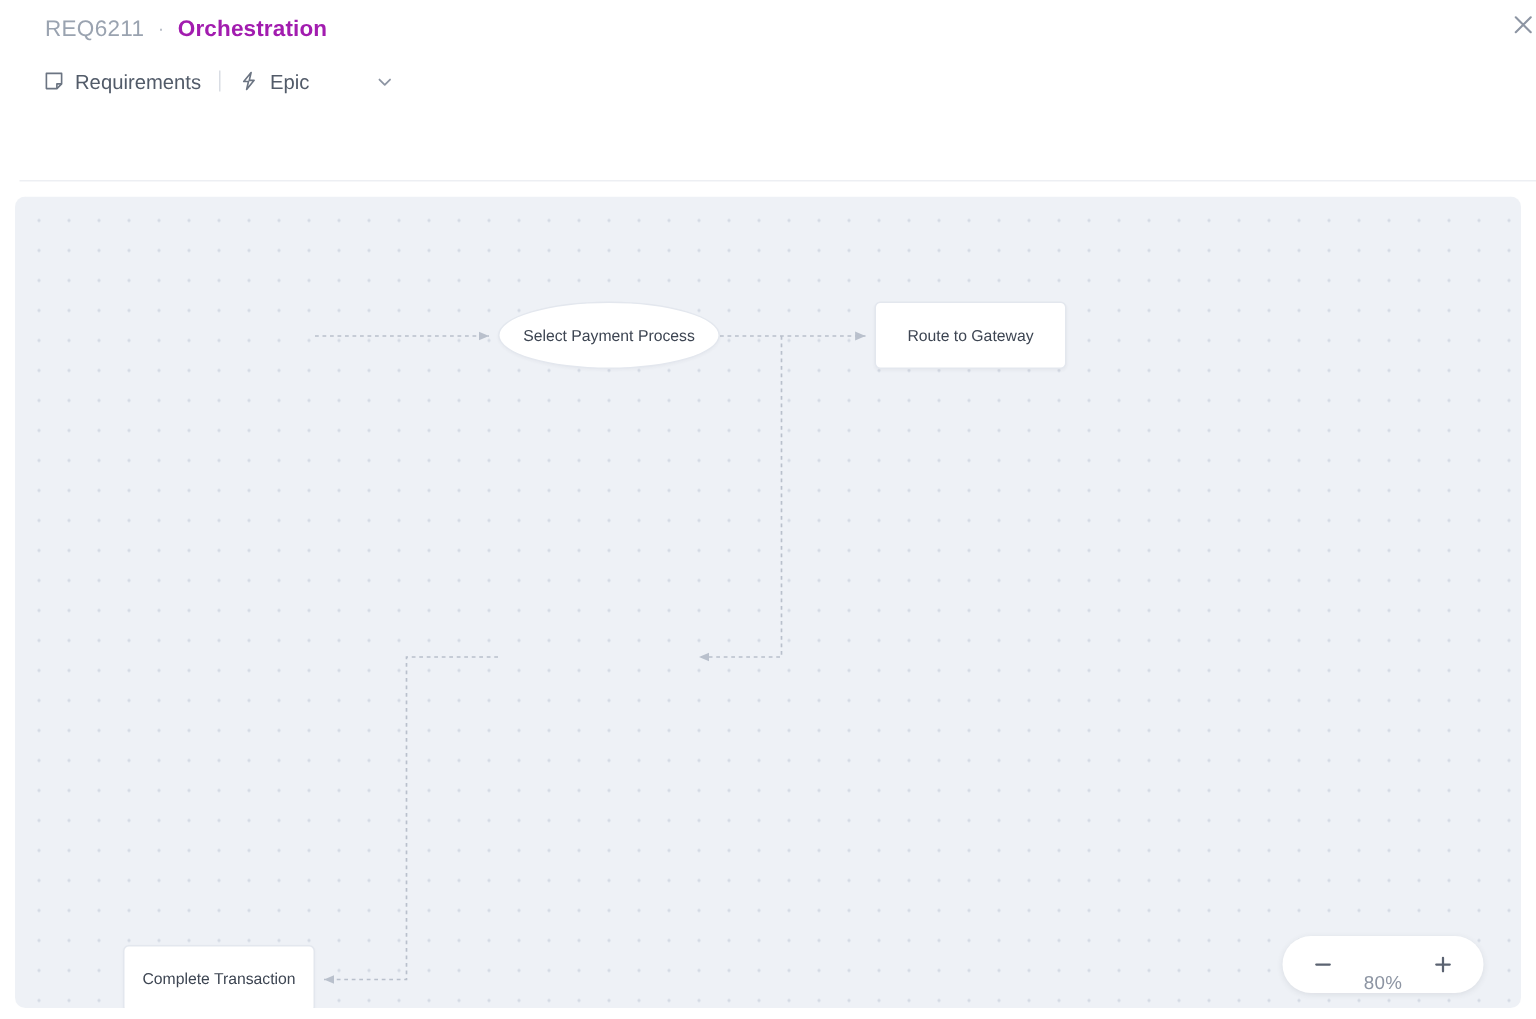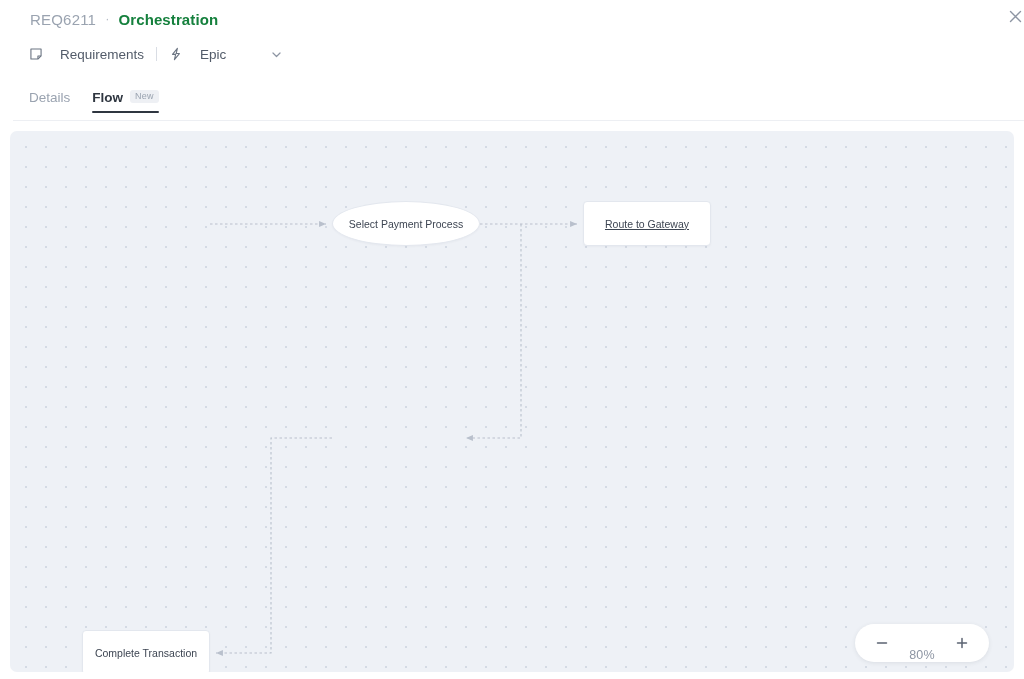--- a/index.html
+++ b/index.html
@@ -44,21 +44,21 @@
     letter-spacing: 0.2px;
   }
   .title-sep {
     font-size: 13px;
     color: #b6bcc6;
     position: relative;
     top: -1px;
   }
   .title-main {
     font-size: 15px;
-    color: #15803d;
+    color: #a21caf;
     font-weight: bold;
     letter-spacing: 0.1px;
   }
 
   .close-btn {
     position: absolute;
     right: 8px; top: 2px;
     width: 28px; height: 28px;
     display: flex;
     align-items: center;
@@ -72,21 +72,21 @@
     position: absolute;
     left: 16px; top: 43px;
     display: flex;
     align-items: center;
     height: 22px;
     gap: 0;
   }
   .meta-item {
     display: flex;
     align-items: center;
-    gap: 17px;
+    gap: 7px;
     cursor: pointer;
   }
   .meta-label {
     font-size: 13.5px;
     color: #525b69;
   }
   .meta-divider {
     width: 1px;
     height: 14px;
     background: #d9dde4;
@@ -256,29 +256,20 @@
         <span class="meta-label">Epic</span>
       </div>
 
       <div class="meta-chevron">
         <svg width="13" height="13" viewBox="0 0 14 14">
           <path d="M3.2 5.4 L7 9.2 L10.8 5.4" fill="none" stroke="currentColor" stroke-width="1.3" stroke-linecap="round" stroke-linejoin="round"></path>
         </svg>
       </div>
     </div>
 
-    <div class="tabs">
-      <div class="tab">
-        <span class="tab-label">Details</span>
-      </div>
-      <div class="tab active">
-        <span class="tab-label">Flow</span>
-        <span class="tab-badge">New</span>
-      </div>
-    </div>
 
     <div class="header-rule"></div>
   </div>
 
   <div class="canvas">
 
     <svg class="flow-svg">
       <defs>
         <marker id="arrow" viewBox="0 0 10 10" refX="9" refY="5" markerWidth="7" markerHeight="7" orient="auto-start-reverse">
           <path d="M 0 1.2 L 9 5 L 0 8.8 z" fill="#b9c0cc"></path>
@@ -295,21 +286,21 @@
 
         <path d="M 322 307 H 261 V 522 H 206" marker-end="url(#arrow)"></path>
       </g>
     </svg>
 
 
     <div class="node ellipse" style="left:322px; top:70px;  width:148px; height:45px;">
       <span>Select Payment Process</span>
     </div>
 
-    <div class="node rect" style="left:573px; top:70px;  width:128px; height:45px;text-decoration:underline;">
+    <div class="node rect" style="left:573px; top:70px;  width:128px; height:45px;">
       <span>Route to Gateway</span>
     </div>
 
 
     <div class="node rect" style="left:72px;  top:499px; width:128px; height:45px;">
       <span>Complete Transaction</span>
     </div>
   </div>
 
   <div class="zoom-control">

